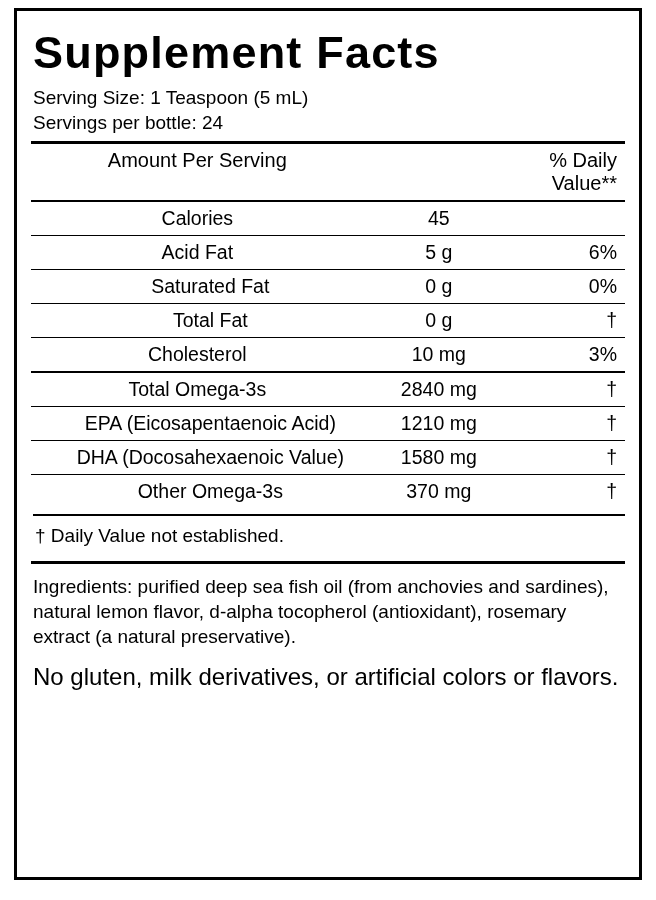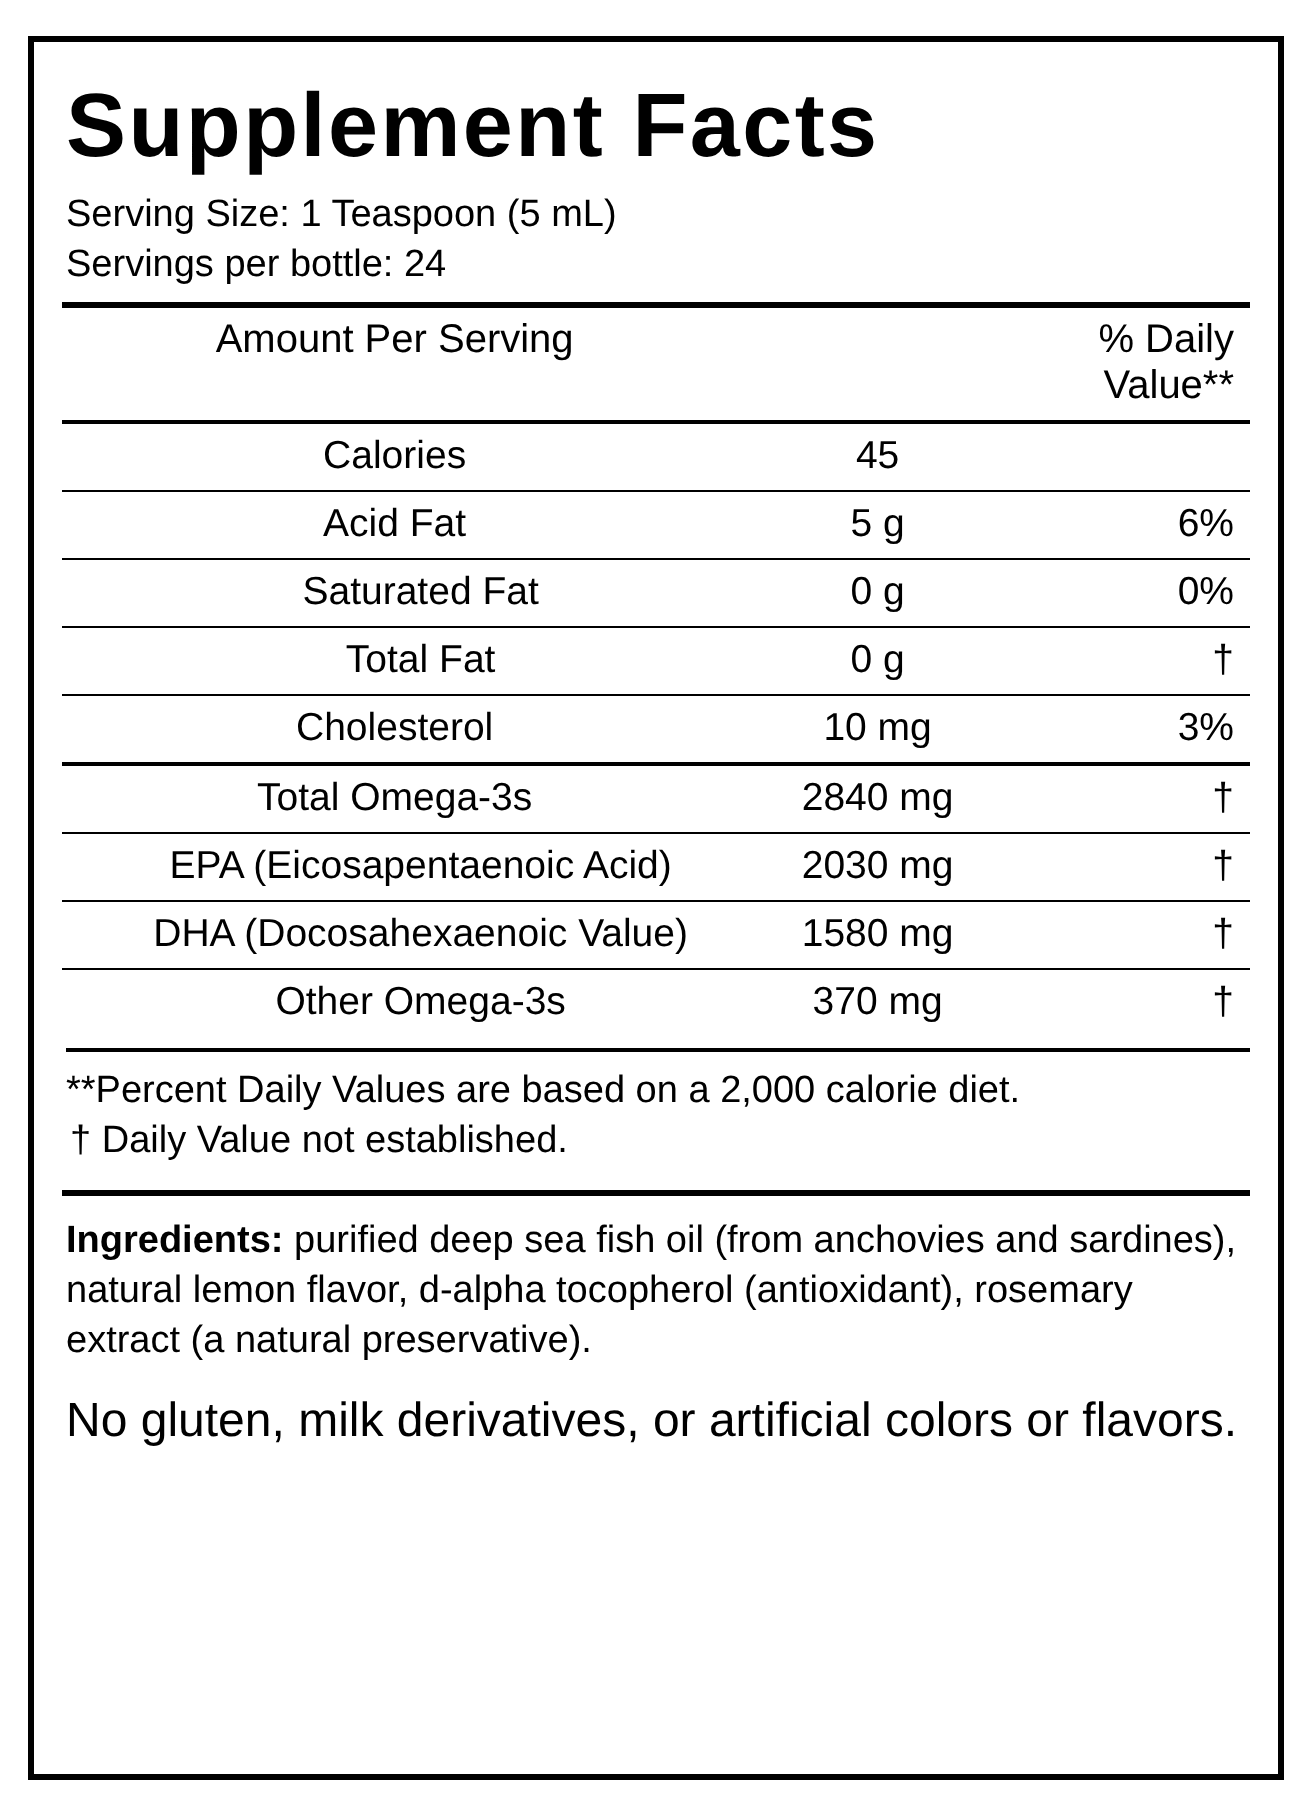--- a/index.html
+++ b/index.html
@@ -10,21 +10,21 @@
   body {
     width: 656px;
     height: 900px;
     font-family: "Liberation Sans", sans-serif;
     color: #000000;
     -webkit-font-smoothing: antialiased;
   }
   .panel {
     position: absolute;
     left: 14px;
-    top: 18px;
+    top: 8px;
     width: 628px;
     height: 872px;
     border: 3px solid #000000;
     box-sizing: border-box;
     padding: 10px 14px 0 14px;
   }
   .title {
     font-size: 45px;
     font-weight: bold;
     letter-spacing: 1.2px;
@@ -86,21 +86,21 @@
   .fn-indent { padding-left: 2px; }
   .sep-heavy {
     border-top: 3px solid #000;
     margin: 12px 0 10px 0;
   }
   .ingredients {
     font-size: 19px;
     line-height: 1.32;
     margin: 0 0 0 2px;
   }
-  .ingredients b { font-weight: bold; }
+  .ingredients b { font-weight: normal; }
   .free-from {
     font-size: 24px;
     line-height: 1.32;
     margin: 12px 0 4px 2px;
   }
 </style>
 </head>
 <body>
 
 <div class="panel">
@@ -151,40 +151,39 @@
     </tr>
 
     <tr class="rule-med">
       <td class="col-name">Total Omega-3s</td>
       <td class="col-amt">2840 mg</td>
       <td class="col-dv">†</td>
     </tr>
 
     <tr class="rule-thin">
       <td class="col-name indent">EPA (Eicosapentaenoic Acid)</td>
-      <td class="col-amt">2030 mg</td>
+      <td class="col-amt">1210 mg</td>
       <td class="col-dv">†</td>
     </tr>
 
     <tr class="rule-thin">
       <td class="col-name indent">DHA (Docosahexaenoic Value)</td>
       <td class="col-amt">1580 mg</td>
       <td class="col-dv">†</td>
     </tr>
 
     <tr class="rule-thin">
       <td class="col-name indent">Other Omega-3s</td>
       <td class="col-amt">370 mg</td>
       <td class="col-dv">†</td>
     </tr>
   </tbody>
     </table>
 
   <div class="footnotes" style="border-top:2px solid #000; padding-top:8px;">
-    <div>**Percent Daily Values are based on a 2,000 calorie diet.</div>
     <div class="fn-indent">†  Daily Value not established.</div>
   </div>
 
   <div class="sep-heavy"></div>
 
   <div class="ingredients">
     <b>Ingredients:</b><span> purified deep sea fish oil (from anchovies and sardines), natural lemon flavor, d-alpha tocopherol (antioxidant), rosemary extract (a natural preservative).</span>
   </div>
 
   <div class="free-from">No gluten, milk derivatives, or artificial colors or flavors.</div>

